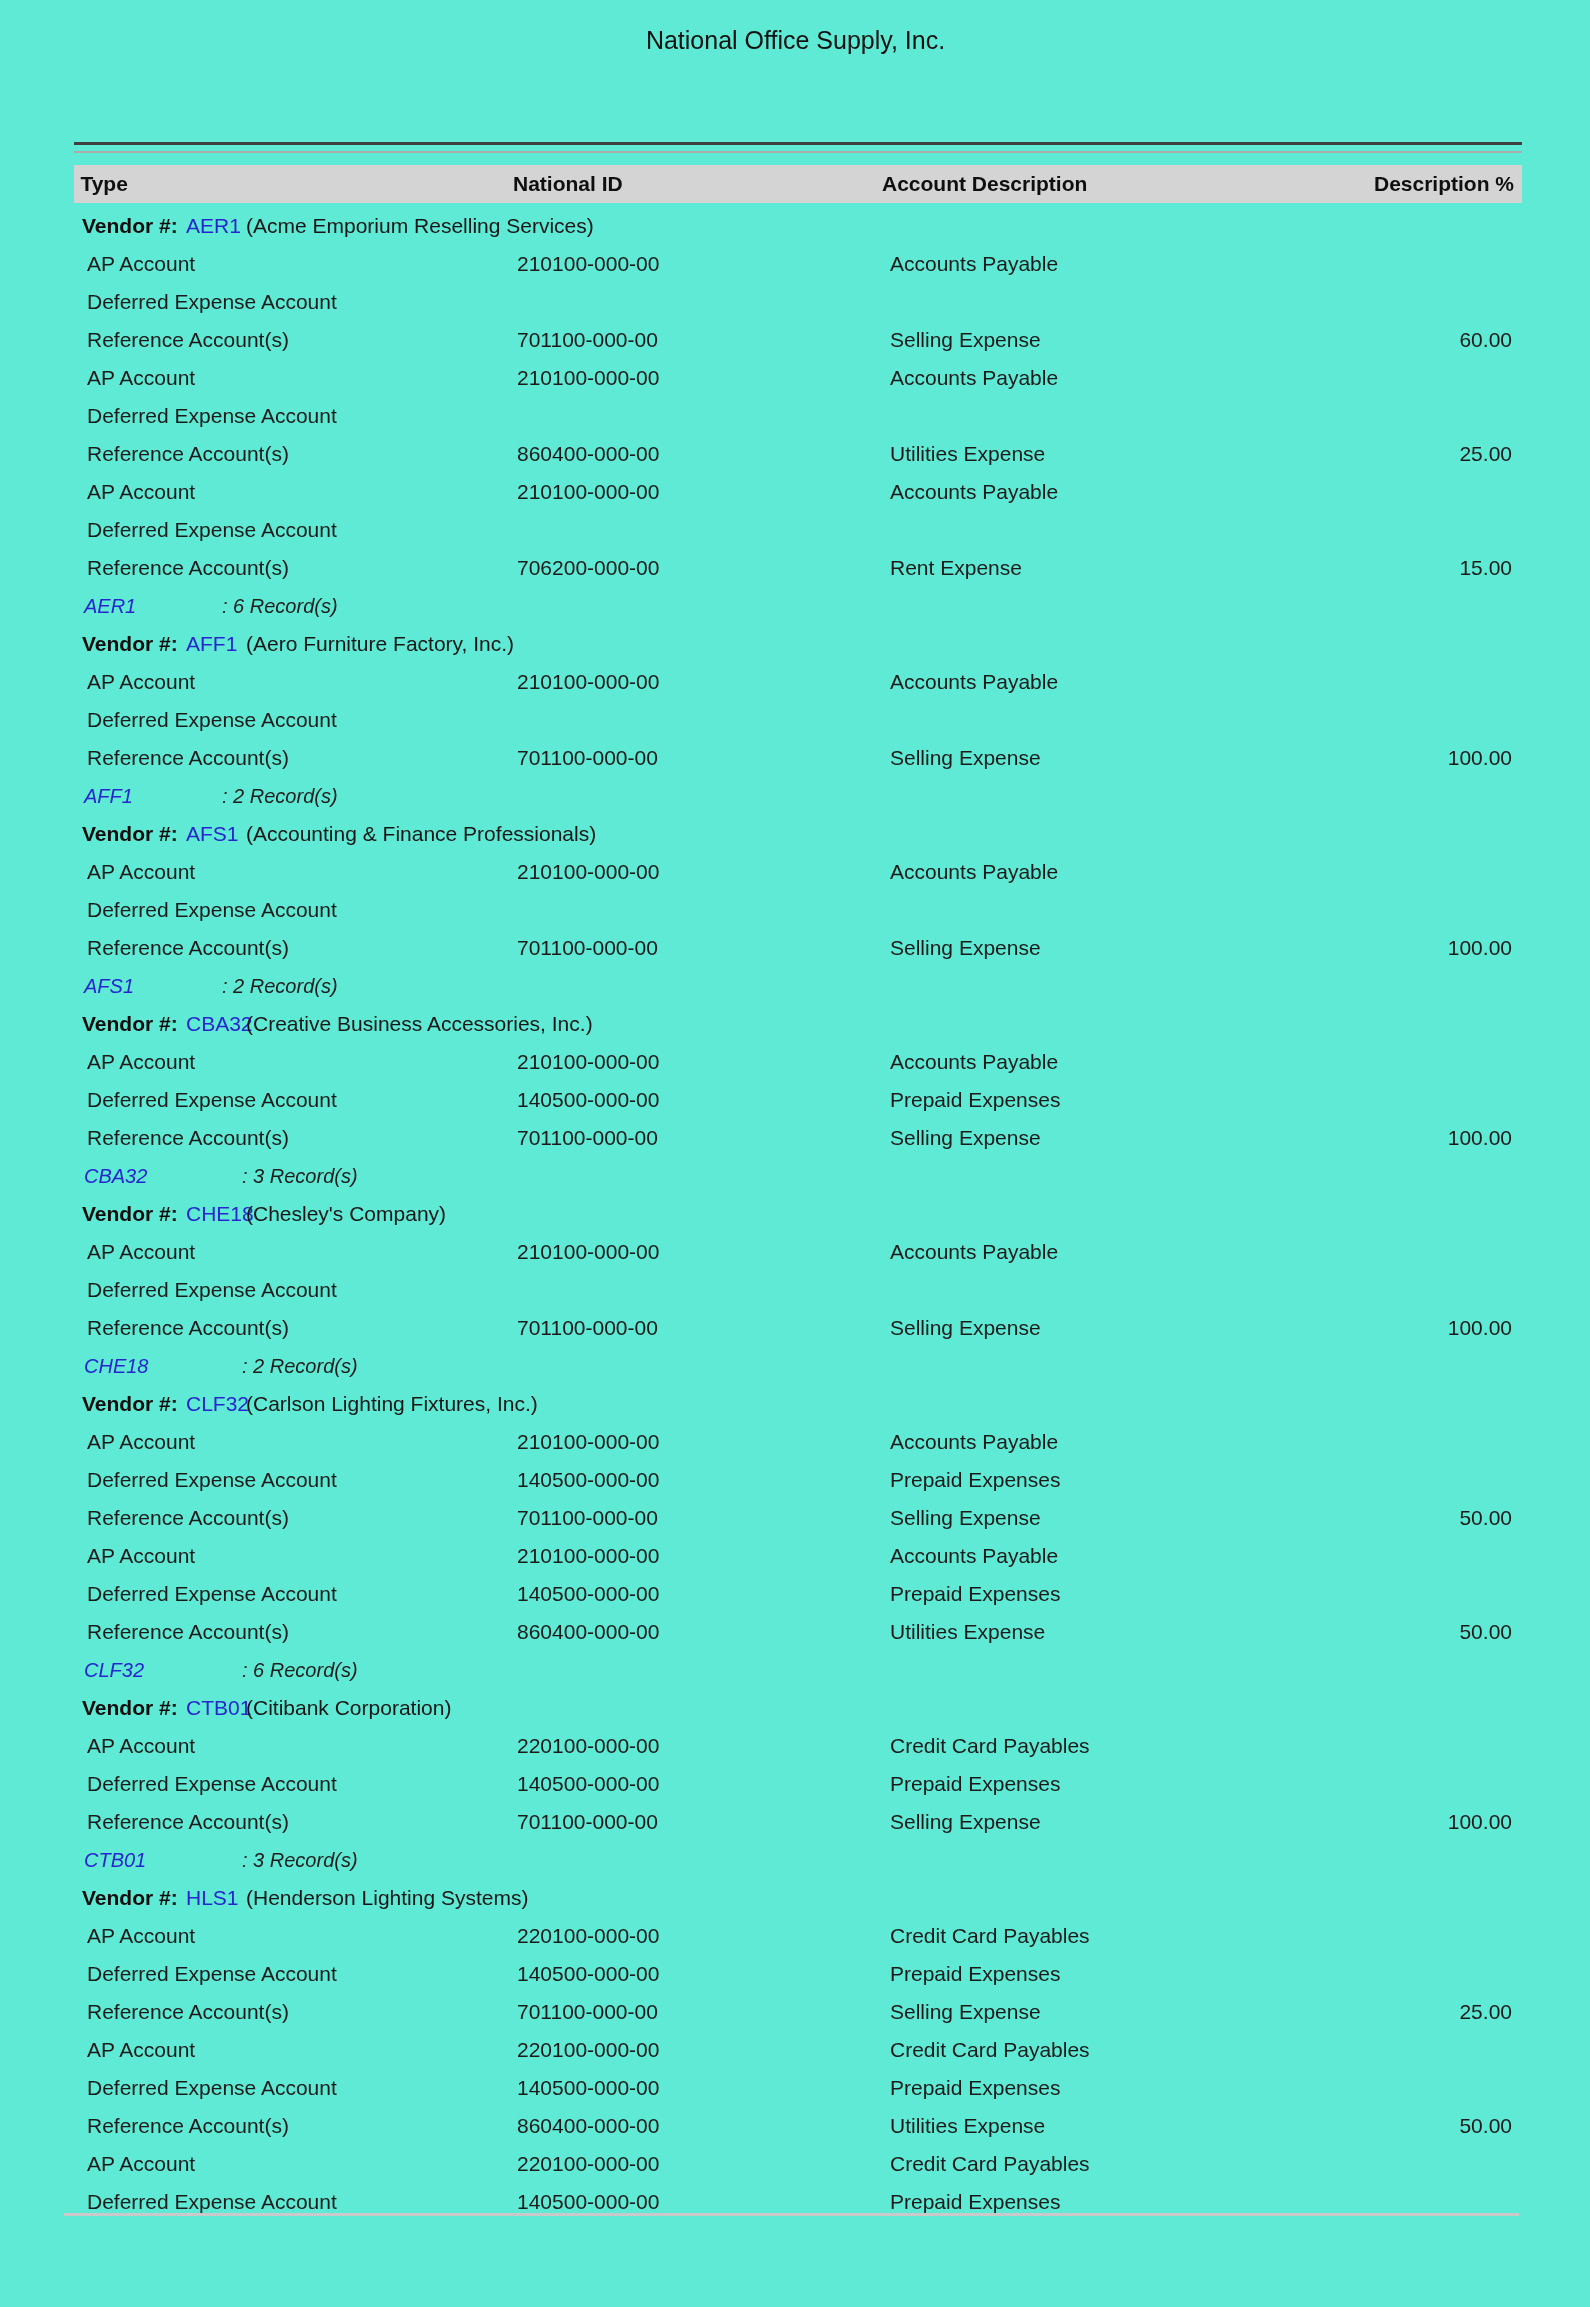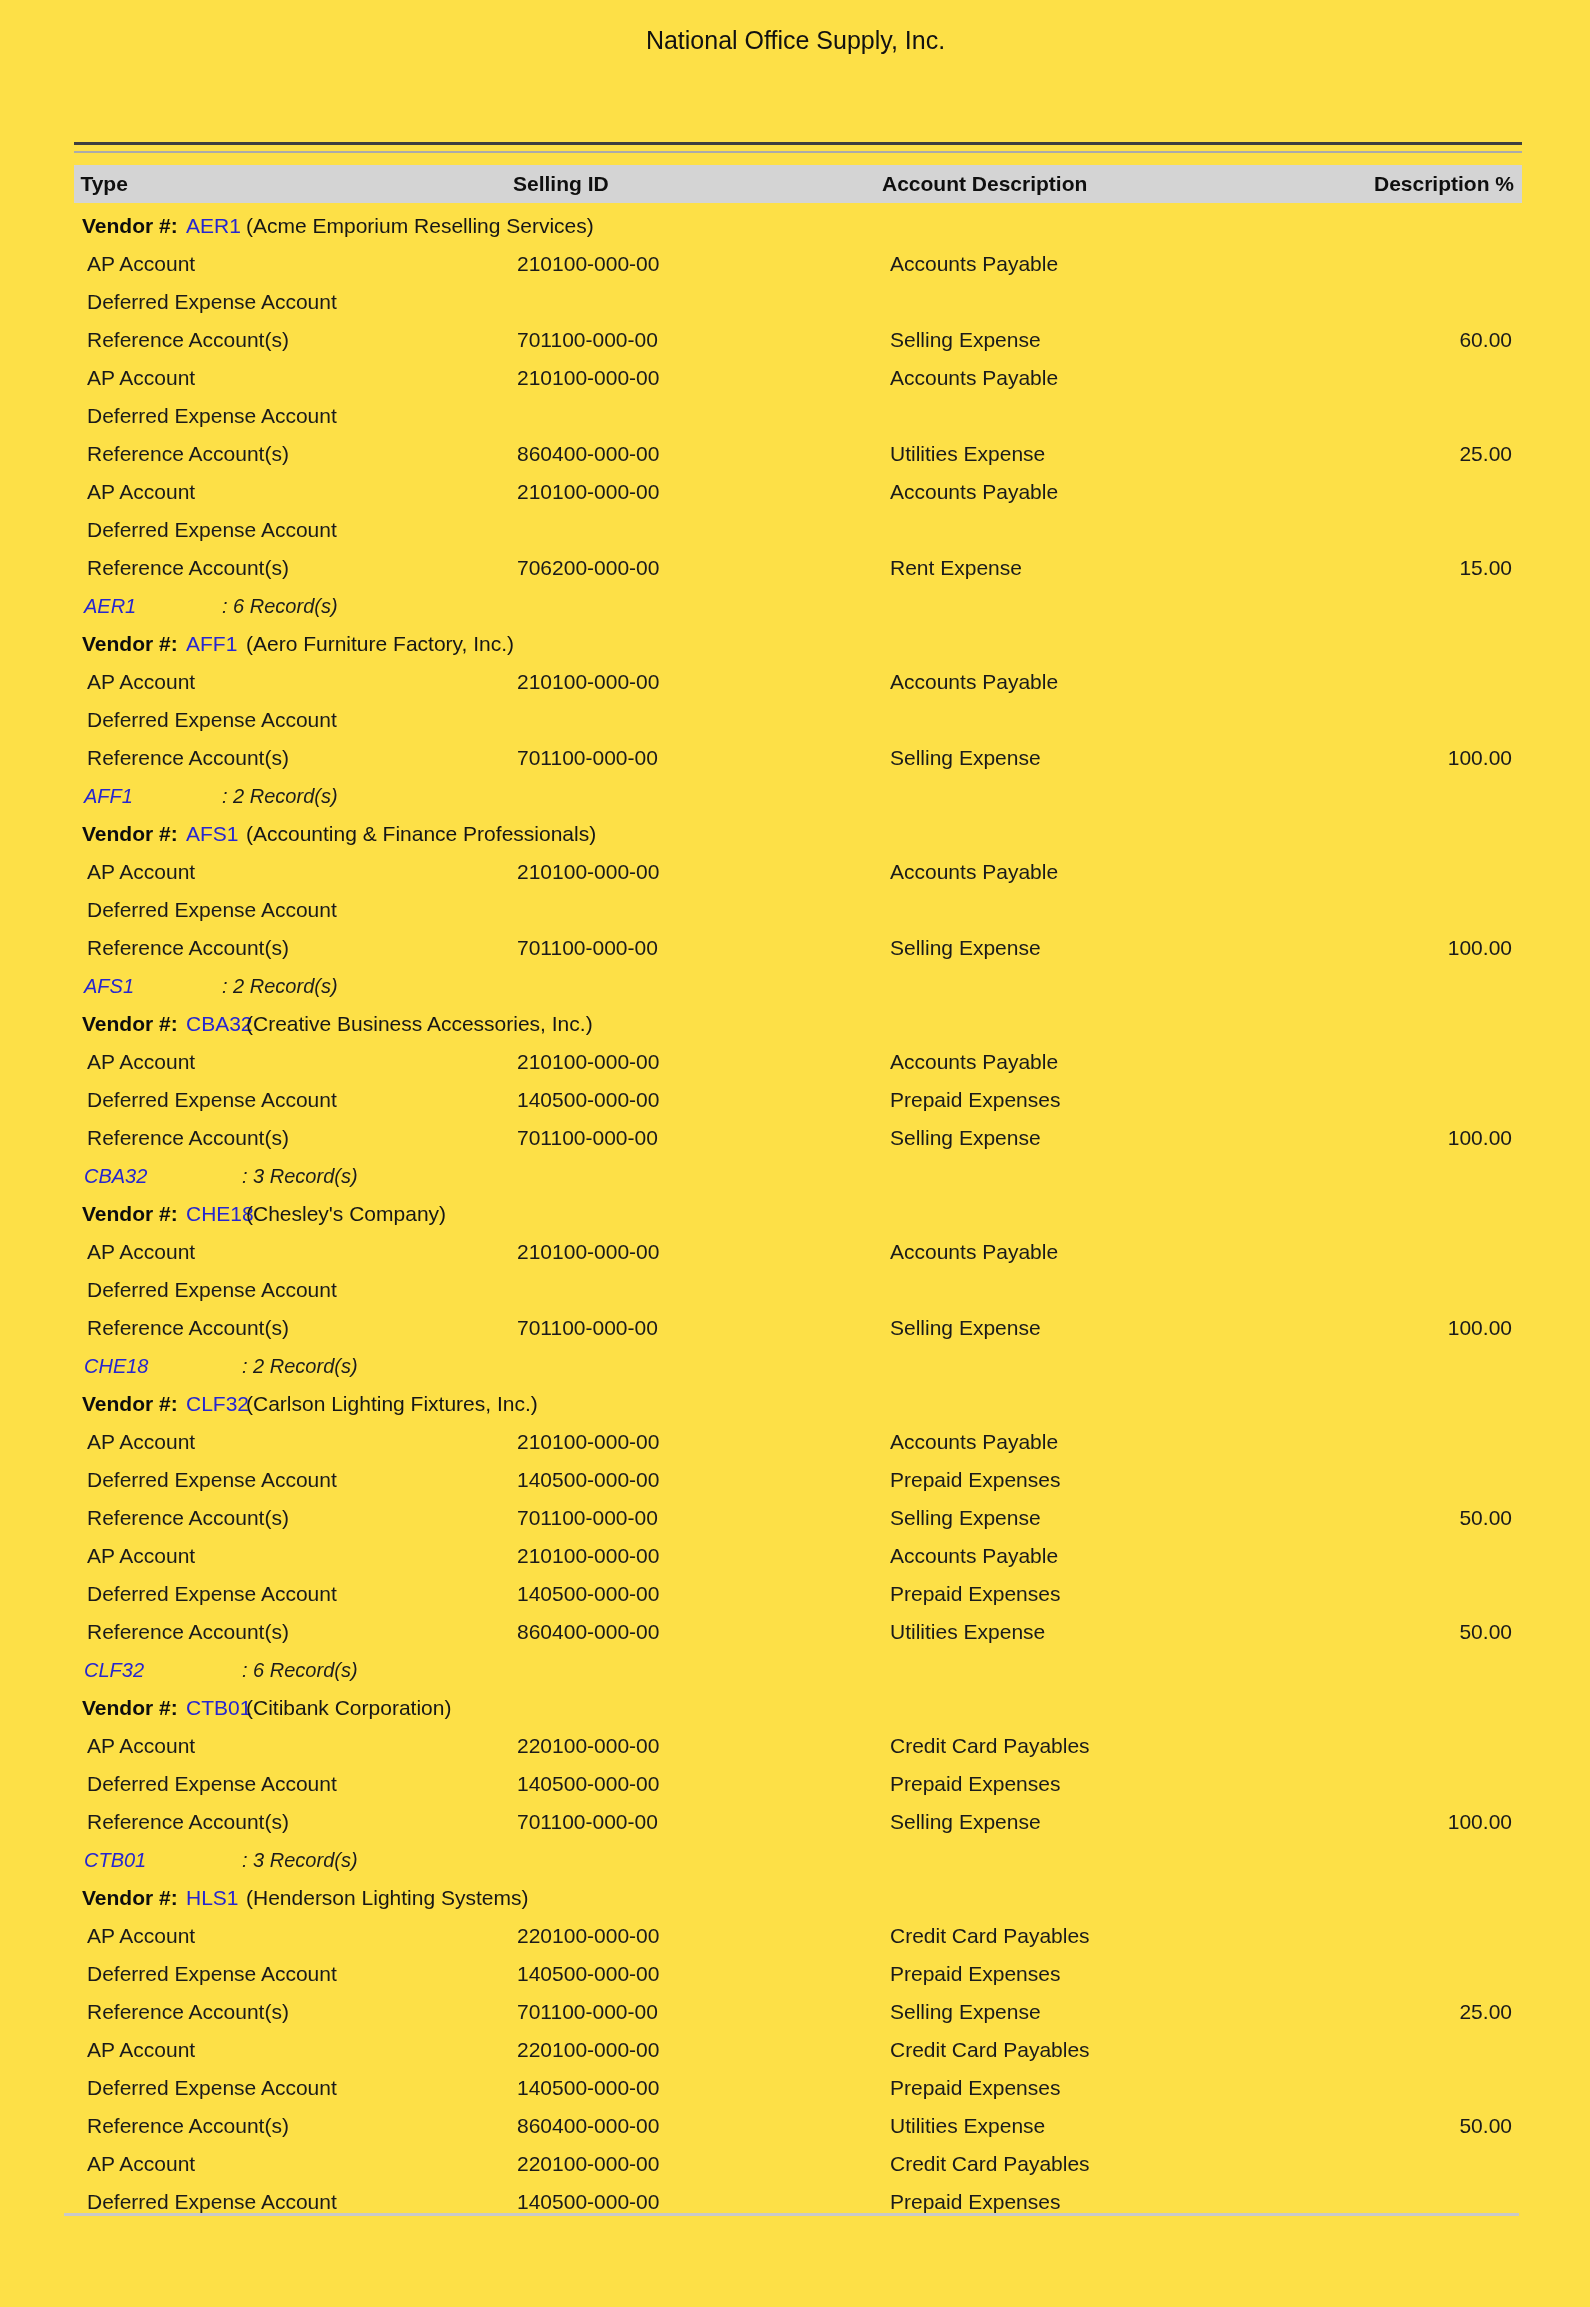--- a/index.html
+++ b/index.html
@@ -9,21 +9,21 @@
     --rule-light: #ababab;
     --rule-footer: #c9c9c9;
     --ink: #1a1a1a;
   }
   * { margin: 0; padding: 0; box-sizing: border-box; }
   html, body { background: #fff; }
   .page {
     position: relative;
     width: 1591px;
     height: 2307px;
-    background: #fde047;
+    background: #5eead4;
     font-family: "Liberation Sans", "DejaVu Sans", sans-serif;
     color: var(--ink);
     overflow: hidden;
   }
   .company {
     position: absolute; top: 26px; left: 0; width: 100%;
     text-align: center; font-size: 25px; color: #111;
   }
   .title {
     position: absolute; top: 67px; left: 0; width: 100%;
@@ -74,21 +74,21 @@
 
 <div class="page">
 
   <div class="company">National Office Supply, Inc.</div>
 
   <div class="rule-thick"></div>
   <div class="rule-thin"></div>
 
   <div class="colheader">
     <span class="ch-type">Type</span>
-    <span class="ch-id">Selling ID</span>
+    <span class="ch-id">National ID</span>
     <span class="ch-desc">Account Description</span>
     <span class="ch-dist">Description %</span>
   </div>
 
   <div class="tbody" id="table-body">
       <div class="row vendor-row">
         <span class="v-label">Vendor #:</span>
         <span class="v-code">AER1</span>
         <span class="v-name">(Acme Emporium Reselling Services)</span>
       </div>

